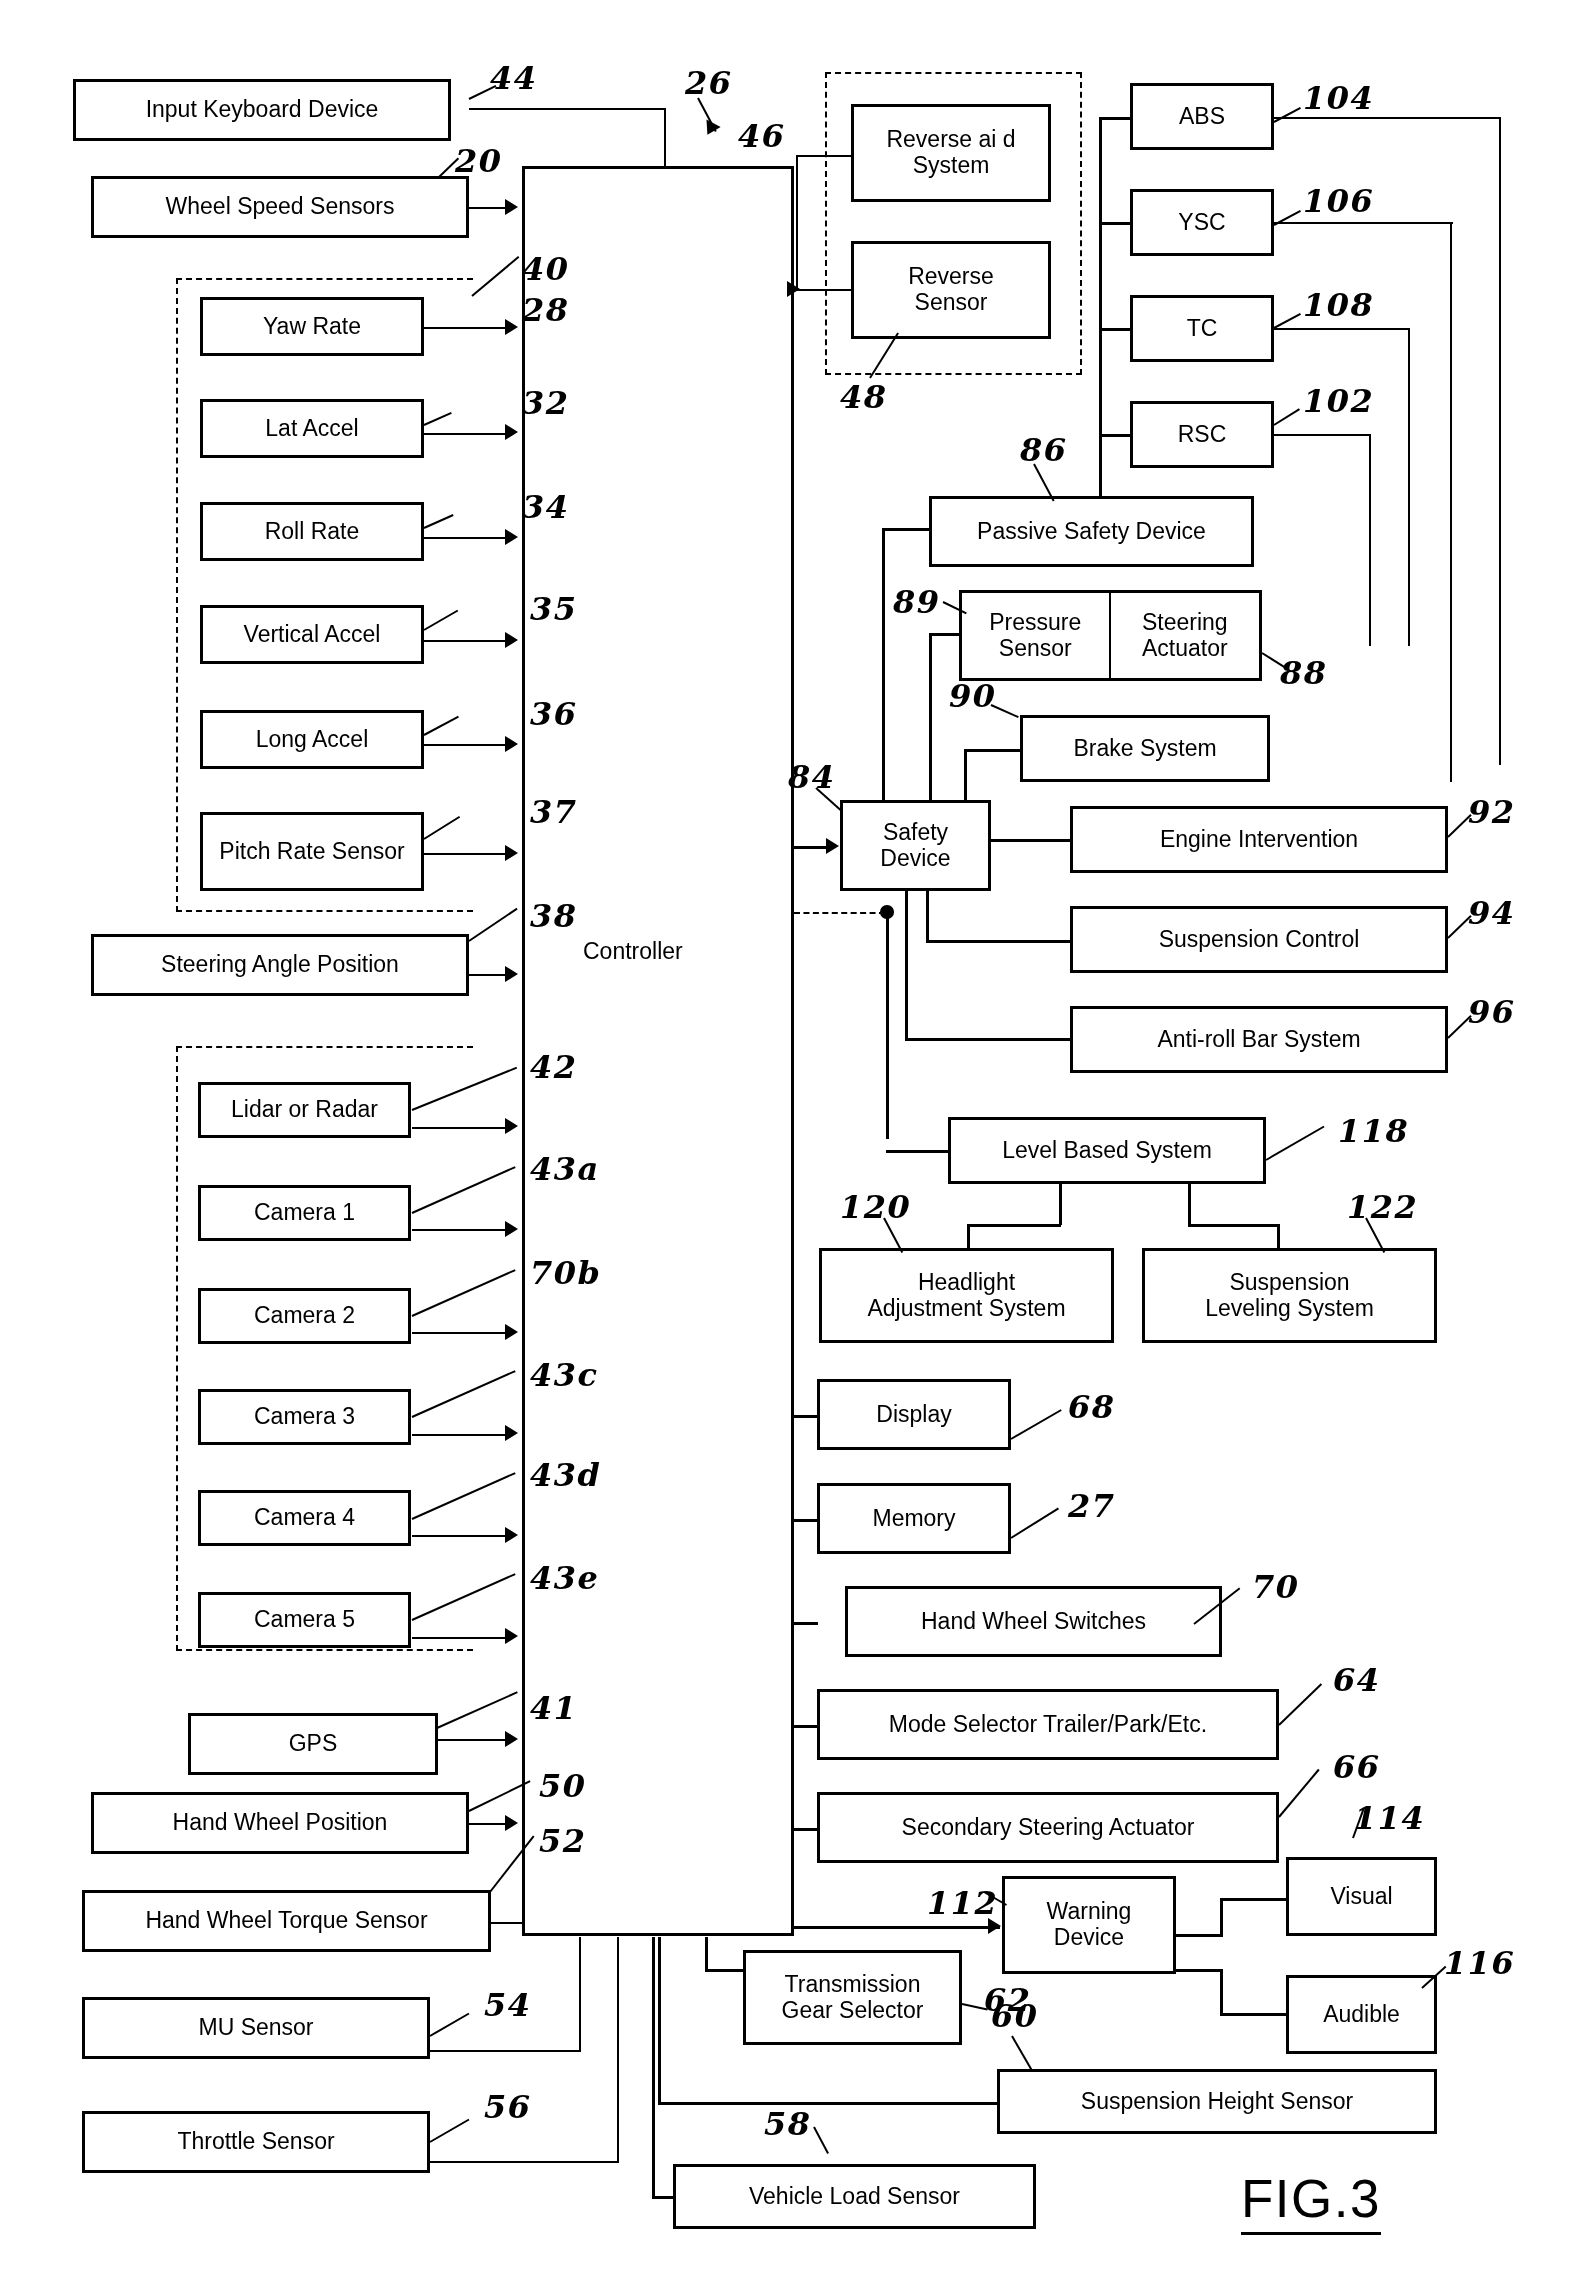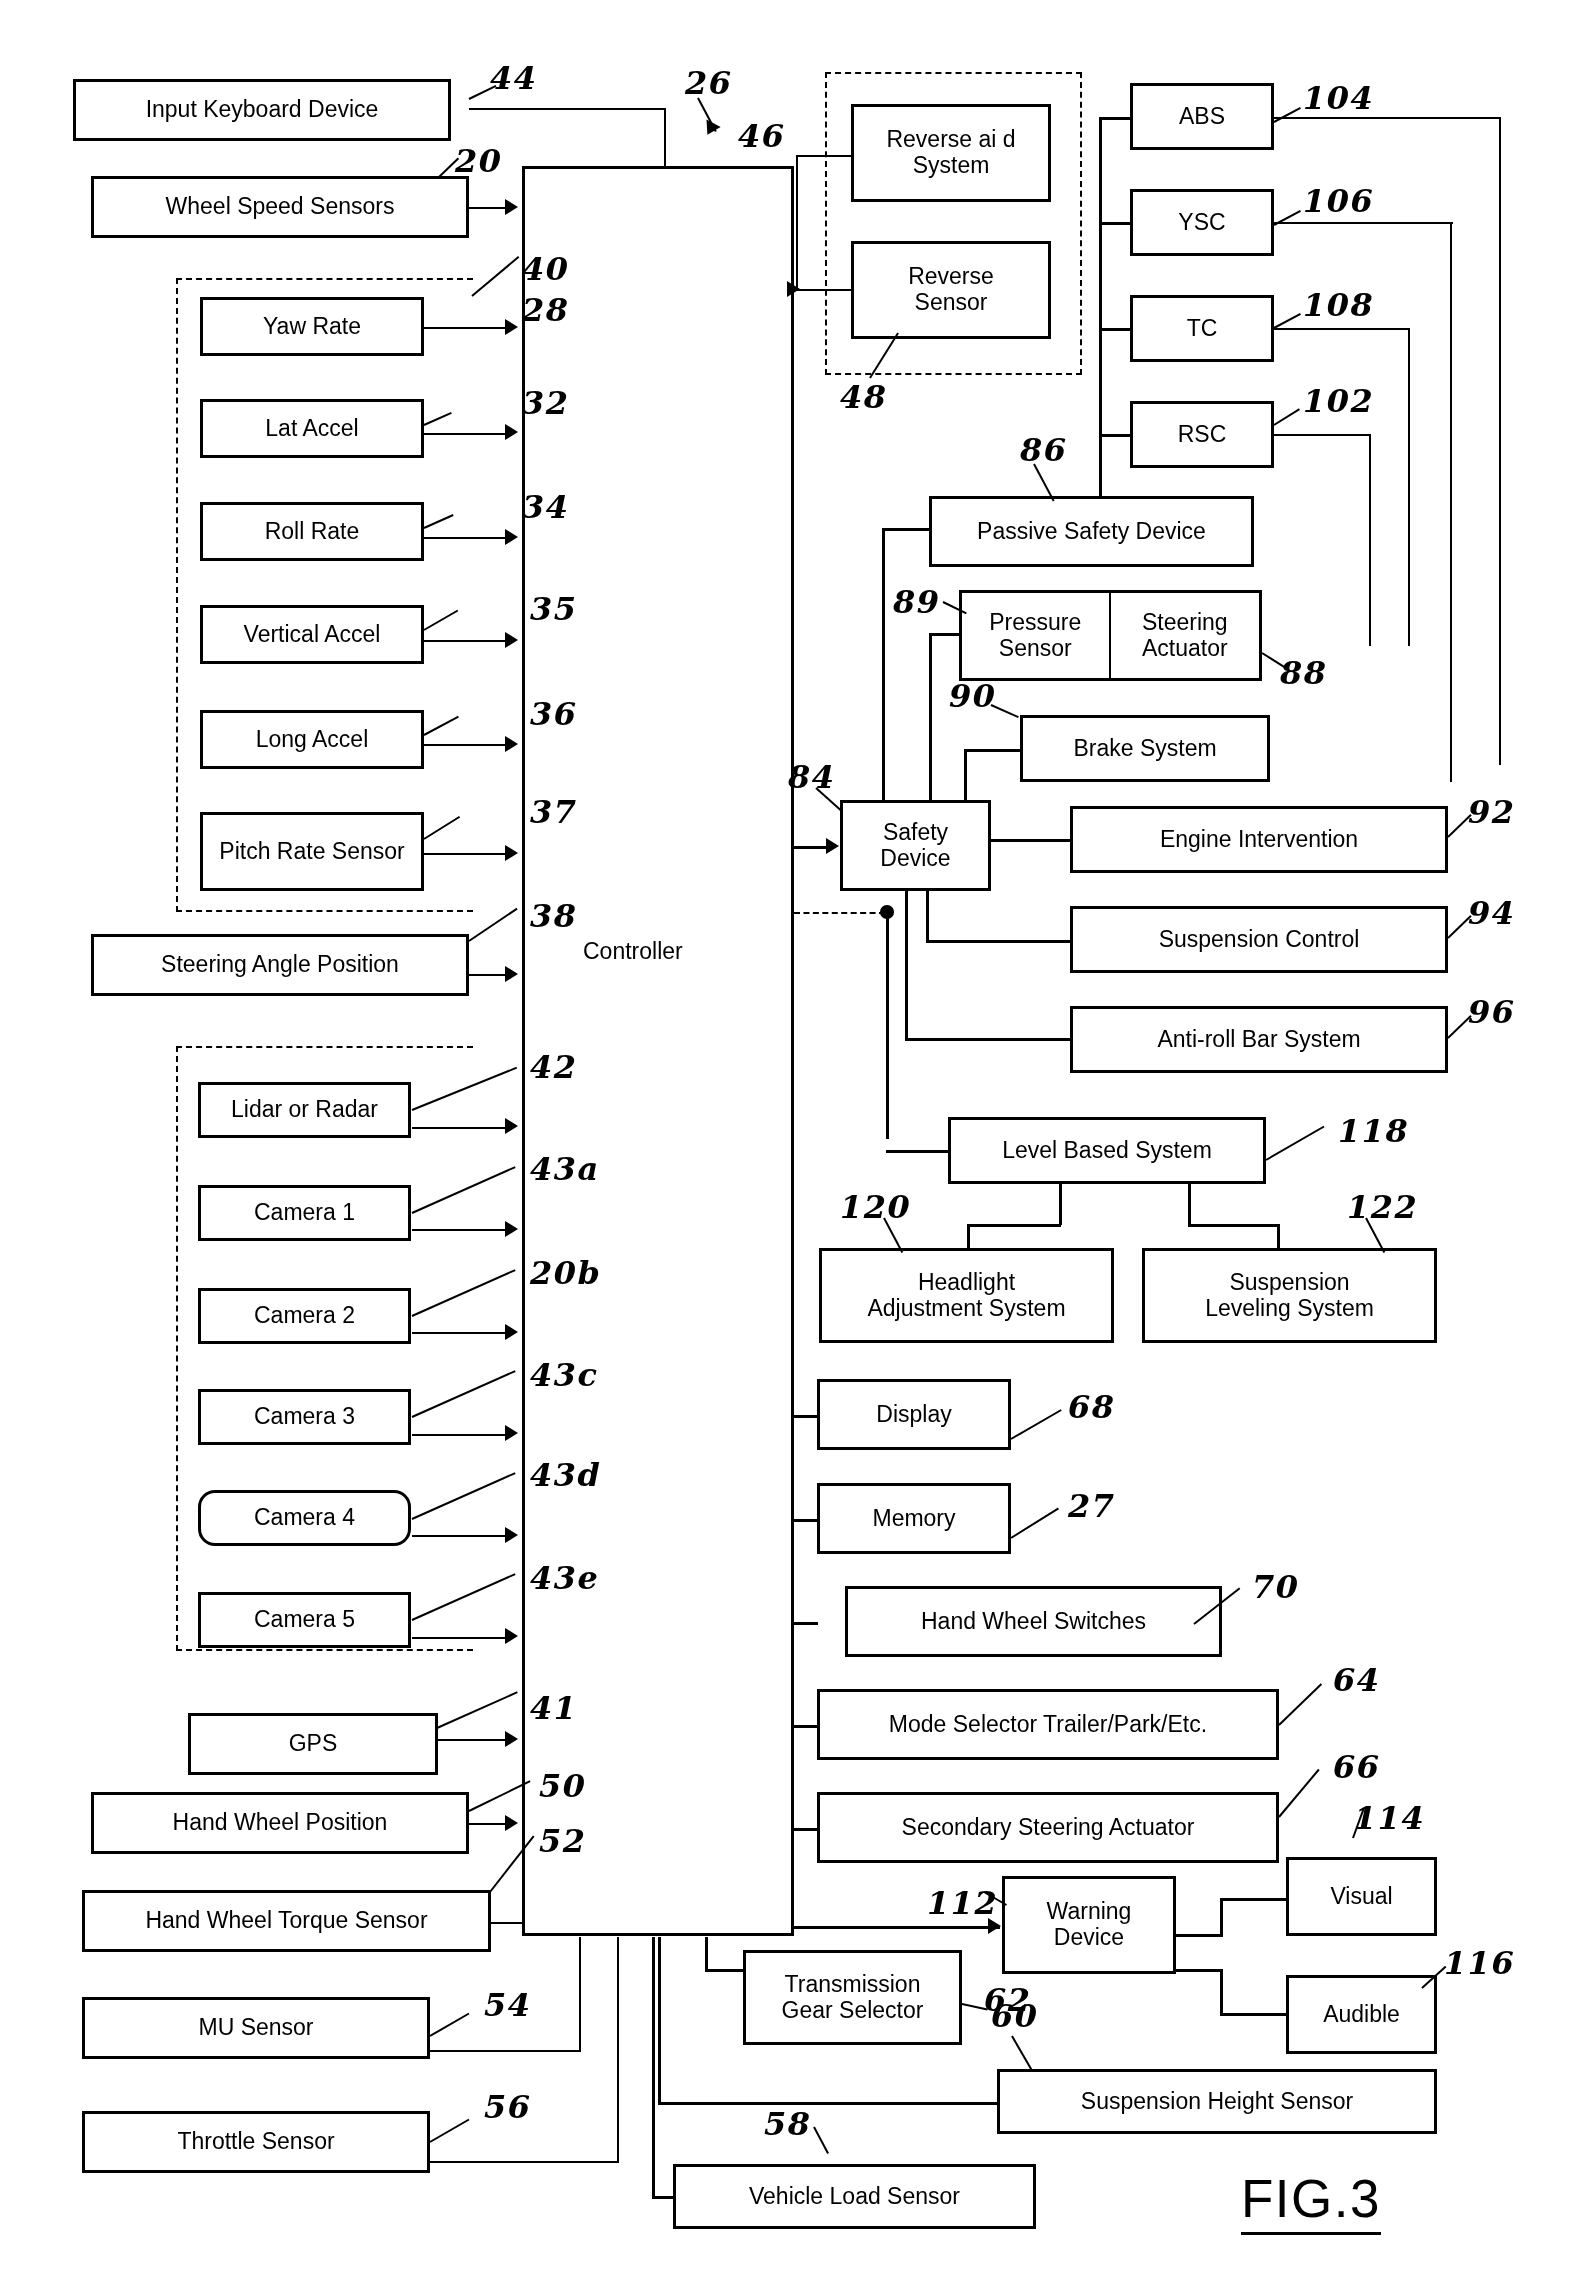--- a/index.html
+++ b/index.html
@@ -253,34 +253,34 @@
     <span>Camera 1</span>
   </div>
   <div class="num" style="left:530px; top:1150px;">43a</div>
   <div class="lead" style="left:412px; top:1212px; width:113px; transform:rotate(-24deg);"></div>
   <div class="h" style="left:412px; top:1229px; width:97px;"></div>
   <div class="arrow" style="left:505px; top:1221px;"></div>
 
   <div class="box heavy" style="left:198px; top:1288px; width:213px; height:56px;">
     <span>Camera 2</span>
   </div>
-  <div class="num" style="left:530px; top:1254px;">20b</div>
+  <div class="num" style="left:530px; top:1254px;">70b</div>
   <div class="lead" style="left:412px; top:1315px; width:113px; transform:rotate(-24deg);"></div>
   <div class="h" style="left:412px; top:1332px; width:97px;"></div>
   <div class="arrow" style="left:505px; top:1324px;"></div>
 
   <div class="box heavy" style="left:198px; top:1389px; width:213px; height:56px;">
     <span>Camera 3</span>
   </div>
   <div class="num" style="left:530px; top:1356px;">43c</div>
   <div class="lead" style="left:412px; top:1416px; width:113px; transform:rotate(-24deg);"></div>
   <div class="h" style="left:412px; top:1434px; width:97px;"></div>
   <div class="arrow" style="left:505px; top:1425px;"></div>
 
-  <div class="box heavy" style="left:198px; top:1490px; width:213px; height:56px;border-radius:17px;">
+  <div class="box heavy" style="left:198px; top:1490px; width:213px; height:56px;">
     <span>Camera 4</span>
   </div>
   <div class="num" style="left:530px; top:1456px;">43d</div>
   <div class="lead" style="left:412px; top:1518px; width:113px; transform:rotate(-24deg);"></div>
   <div class="h" style="left:412px; top:1535px; width:97px;"></div>
   <div class="arrow" style="left:505px; top:1527px;"></div>
 
   <div class="box heavy" style="left:198px; top:1592px; width:213px; height:56px;">
     <span>Camera 5</span>
   </div>

